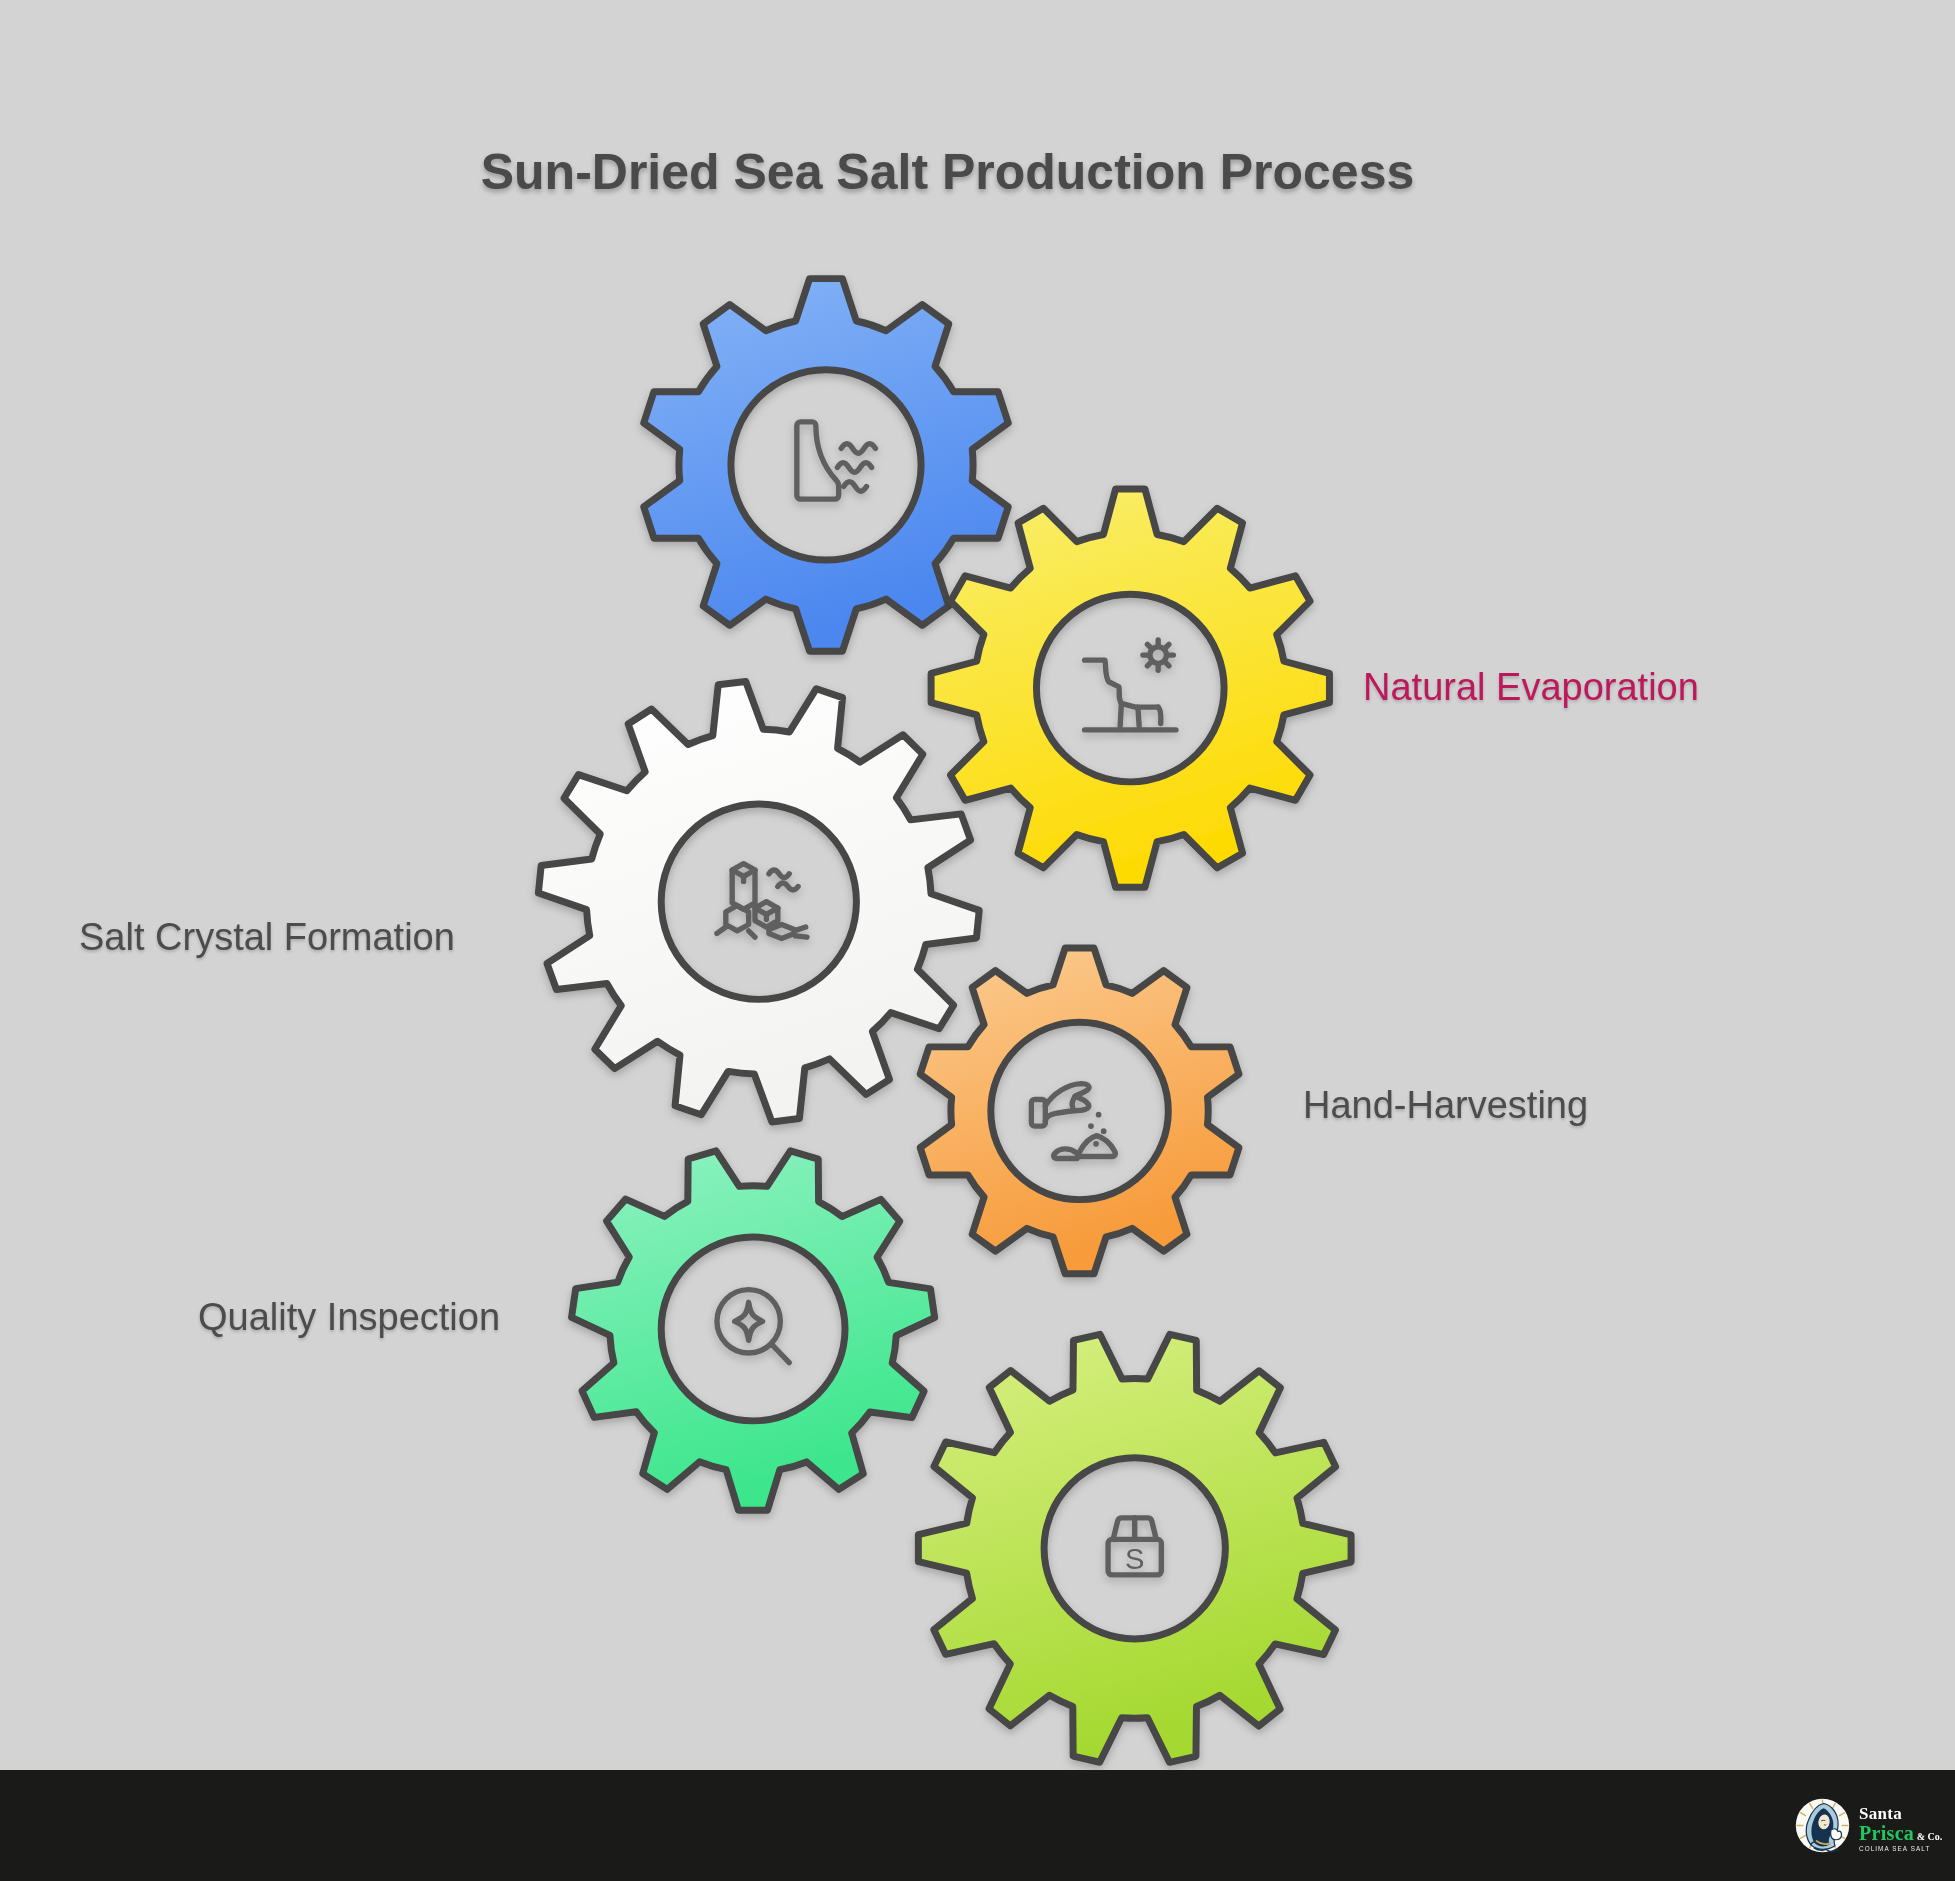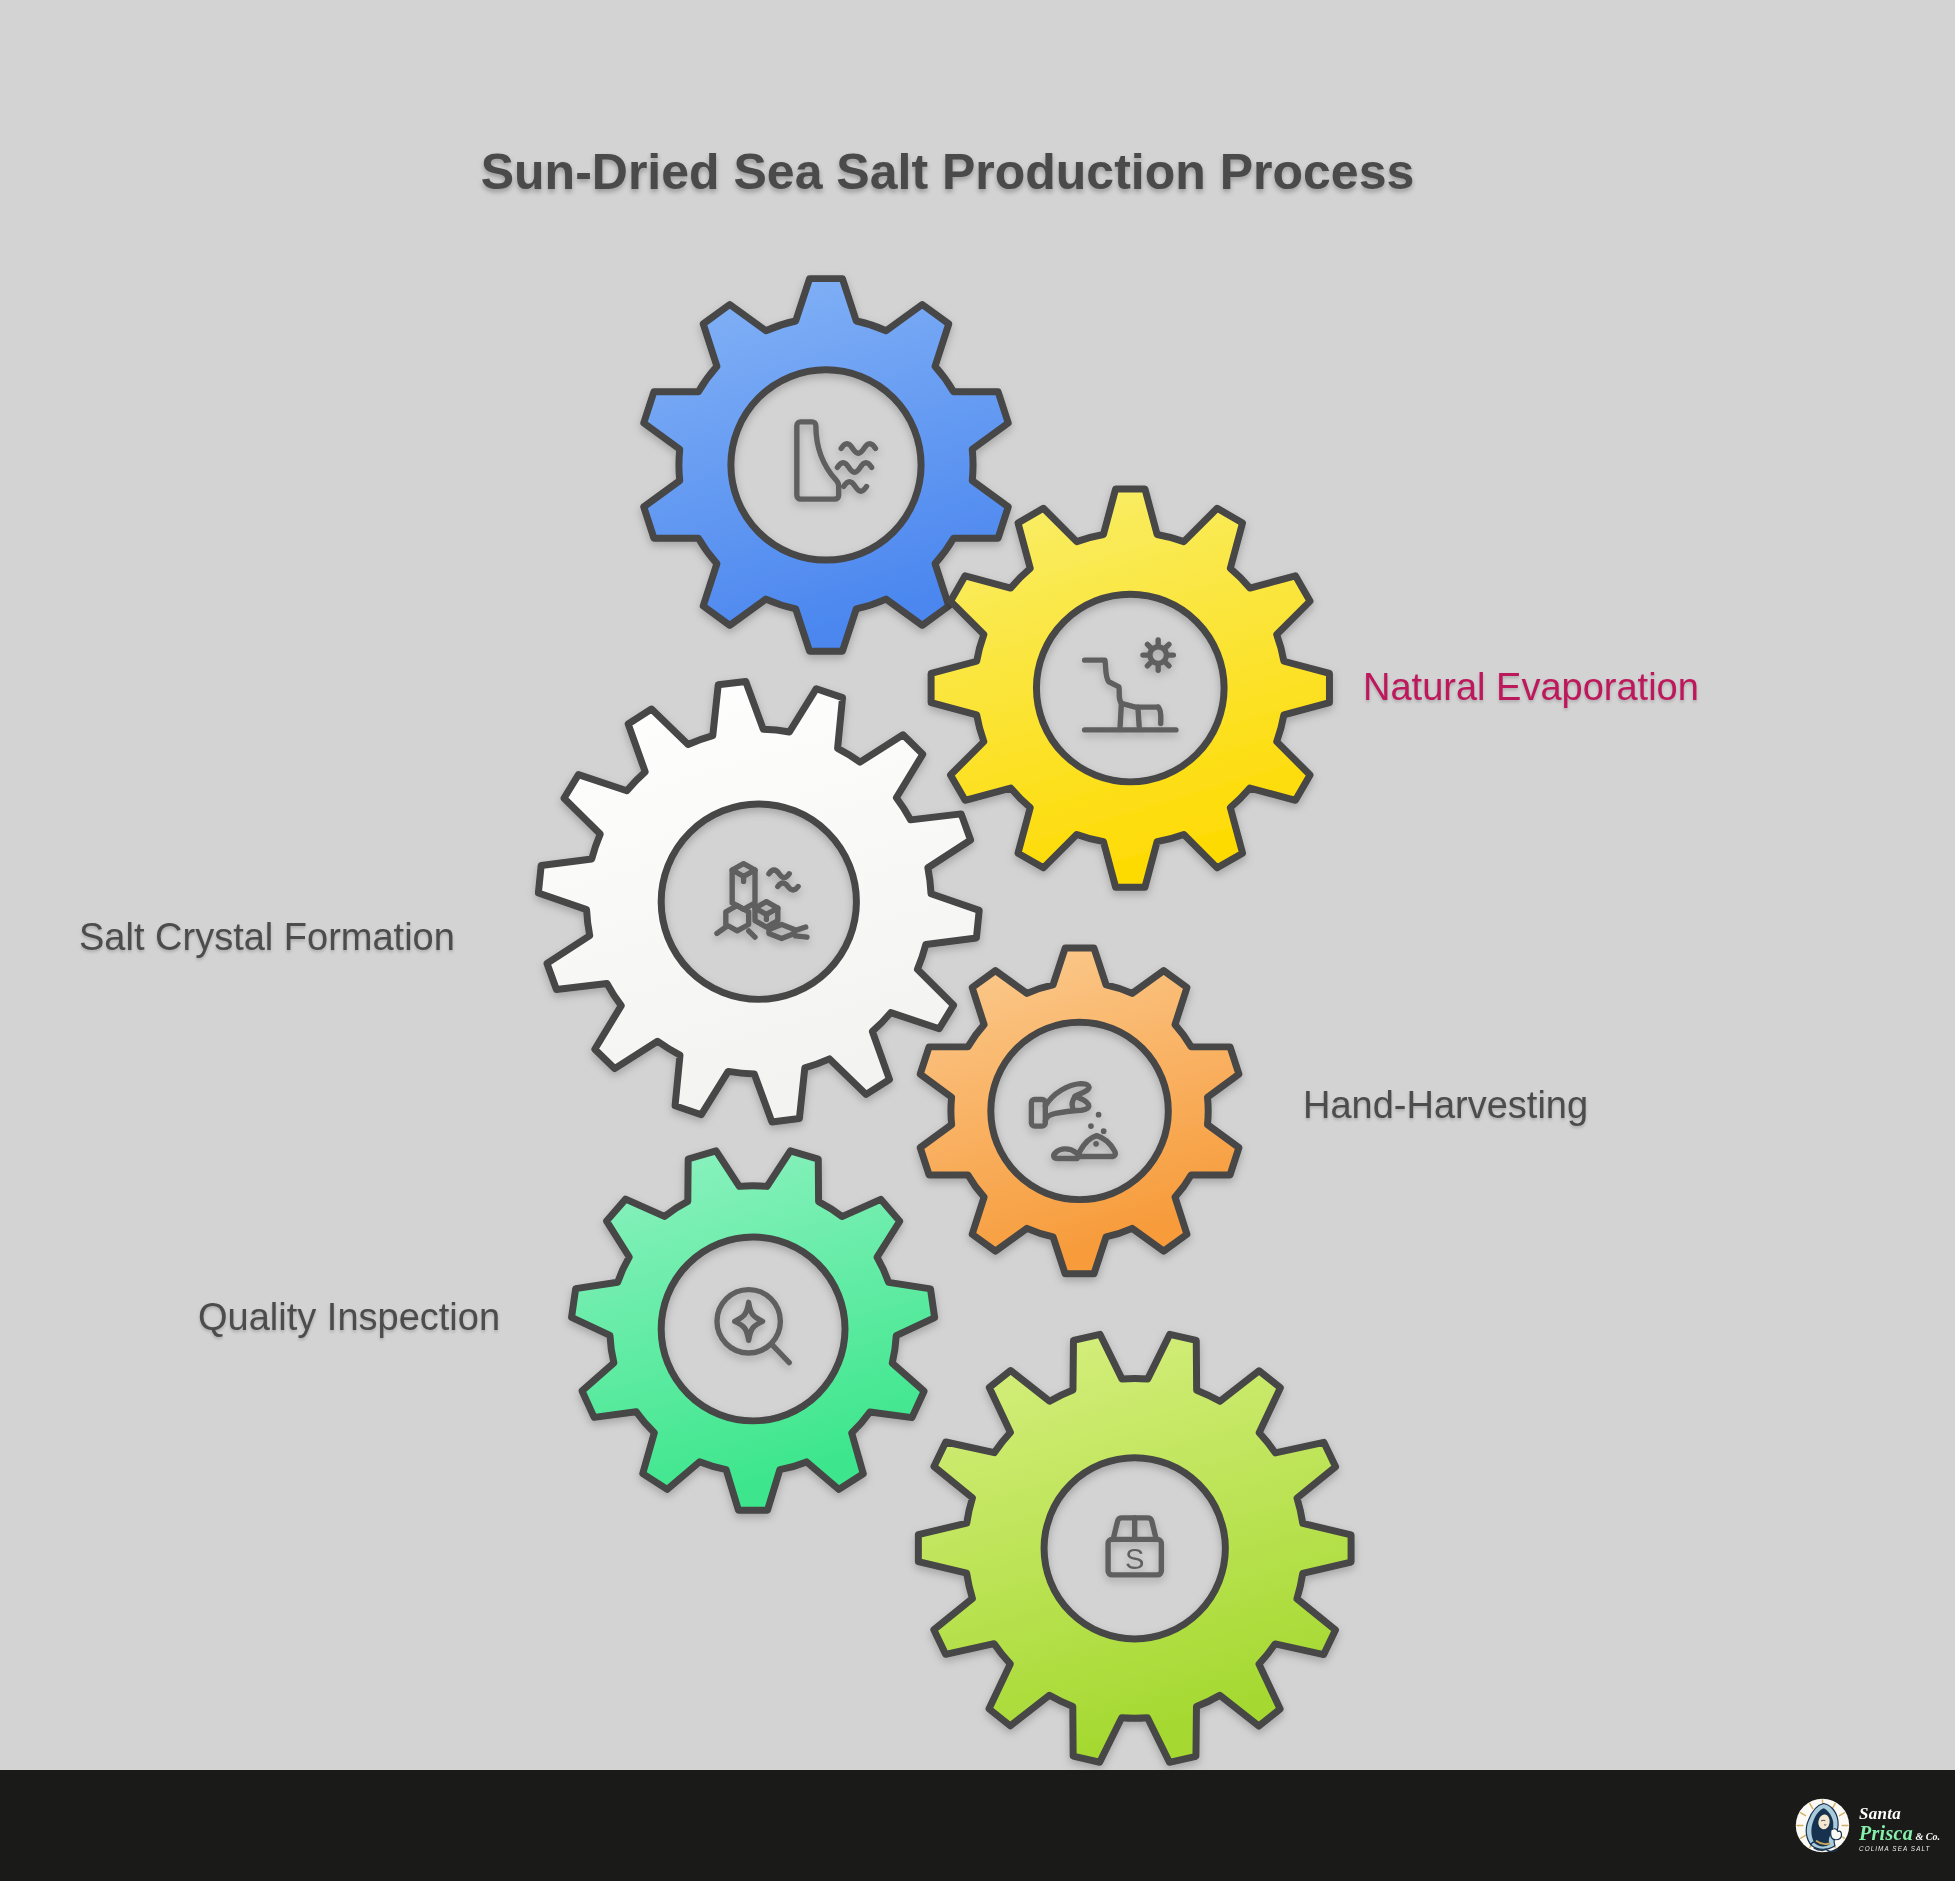--- a/index.html
+++ b/index.html
@@ -10,21 +10,21 @@
          text-shadow:0 3.2px 5px rgba(0,0,0,.28);}
   #gears{position:absolute;left:0;top:0;width:1955px;height:1882px;}
   .glabel{position:absolute;font-size:38px;color:#4c4c4c;white-space:nowrap;
           text-shadow:0 1.9px 3.2px rgba(0,0,0,.20);}
   .lab0{top:448px;left:152px;width:431px;text-align:right;}
   .lab1{top:666px;left:1363px;}
   .lab2{top:916px;left:79px;}
   .lab3{top:1084px;left:1303px;}
   .lab4{top:1296px;left:198px;}
   .lab5{top:1516px;left:1409px;}
-  .footer{position:absolute;left:0;top:1770px;width:1955px;height:112px;background:#1a1a19;font-style:italic;}
+  .footer{position:absolute;left:0;top:1770px;width:1955px;height:112px;background:#1a1a19;}
   .emblem{position:absolute;left:1794px;top:27px;width:57px;height:57px;}
   .brand{position:absolute;left:1859px;top:35px;line-height:1;}
   .b1{font-family:"Liberation Serif",serif;font-weight:700;font-size:17px;color:#ffffff;letter-spacing:0.3px;}
   .b2row{margin-top:1.3px;display:flex;align-items:baseline;}
   .b2{font-family:"Liberation Serif",serif;font-weight:700;font-size:20px;color:#9fc0cf;letter-spacing:0.3px;}
   .b2s{font-family:"Liberation Serif",serif;font-weight:700;font-size:10px;color:#ffffff;margin-left:2.5px;}
   .b3{margin-top:3.2px;font-family:"Liberation Sans",sans-serif;font-size:6.3px;color:#eeeeee;letter-spacing:1.1px;}
 </style>
 </head>
 <body>
@@ -149,20 +149,20 @@
       <path fill="#16324f" d="M35,78 C28,68 28,52 32,42 C37,28 45,20 50,19 C57,22 64,31 66,42 C67,51 65,59 61,65 C58,70 58,76 60,80 C52,85 41,84 35,78 Z"></path>
       <ellipse cx="50.5" cy="42" rx="9.5" ry="12.5" fill="#f6e7d0" transform="rotate(8 50.5 42)"></ellipse>
       <path stroke="#16324f" stroke-width="1.3" fill="none" stroke-linecap="round" d="M46,40 q3,-1.5 6,-0.5 M51,47 q2,1 3,0"></path>
       <path fill="#fdfbf6" stroke="#16324f" stroke-width="2" d="M62,56 q8,-6 12,2 q6,-2 6,6 q0,8 -10,8 q-10,0 -8,-16 z"></path>
       <path stroke="#16324f" stroke-width="2.4" fill="none" stroke-linecap="round" d="M28,80 q6,-8 14,-2 q2,-8 12,-6 M34,86 q10,6 20,2 q8,8 20,0"></path>
       <path stroke="#c9a65a" stroke-width="3" fill="none" stroke-linecap="round" d="M38,74 q10,8 22,4"></path>
     </svg>
     <div class="brand">
       <div class="b1">Santa</div>
       <div class="b2row">
-        <span class="b2" style="color: #86efac;">Prisca</span>
+        <span class="b2" style="color: #22c55e;">Prisca</span>
         <span class="b2s">&amp; Co.</span>
       </div>
       <div class="b3">COLIMA SEA SALT</div>
     </div>
   </div>
 </div>
 
 
 </body></html>

